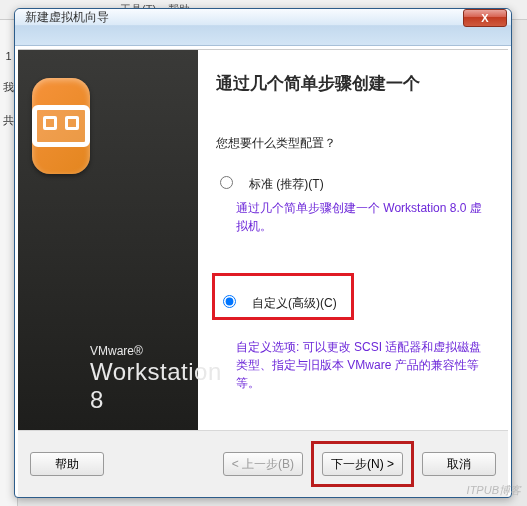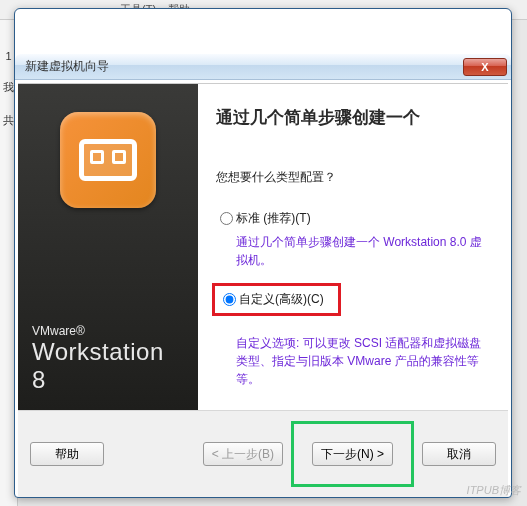--- a/index.html
+++ b/index.html
@@ -32,23 +32,23 @@
       border: 1px solid #2c5c8a;
       border-radius: 6px 6px 4px 4px;
       box-shadow: 0 2px 8px rgba(0,0,0,0.3);
       display: flex; flex-direction: column;
     }
     .titlebar {
       height: 37px;
       background: linear-gradient(to bottom, #f8fbff 0%, #dae9f7 45%, #c3d9ee 46%, #d3e5f5 100%);
       border-bottom: 1px solid #a8c0d8;
       border-radius: 6px 6px 0 0;
-      display: flex; align-items: center;
+      display: flex; 
       padding: 0 4px 0 10px;
-      color: #333; font-size: 12px; margin-top: 45px;
+      color: #333; font-size: 12px;
     }
     .titlebar .title { flex: 1; }
     .close-btn {
       width: 44px; height: 18px;
       background: linear-gradient(to bottom, #e9a39b 0%, #d7604f 45%, #c23b22 46%, #cf5a3f 100%);
       border: 1px solid #8a2e1e; border-radius: 3px;
       display:flex; align-items:center; justify-content:center;
       color:#fff; font-weight:bold; font-size:11px;
       cursor:pointer;
     }
@@ -57,21 +57,21 @@
       display:flex; flex-direction:column;
       border-top: 1px solid #ccc;
       margin: 3px; margin-bottom:0;
     }
     .upper {
       flex:1; display:flex;
     }
     .left-panel {
       width: 180px;
       background: linear-gradient(to bottom, #3a3a38 0%, #1e1e1c 100%);
-      display:flex; flex-direction:column;
+      display:flex; flex-direction:row;
       align-items:flex-start; padding: 28px 14px 16px 14px;
       color:#fff;
     }
     .logo-box {
       width: 96px; height: 96px;
       background: linear-gradient(135deg, #f6923a 0%, #e3861f 100%);
       border-radius: 18px;
       display:flex; align-items:center; justify-content:center;
       margin: 0 auto 8px auto;
       box-shadow: inset 0 2px 6px rgba(255,255,255,0.4), 0 2px 4px rgba(0,0,0,0.4);
@@ -90,43 +90,43 @@
     .brand {
       margin-top: auto; color:#e8e8e8;
     }
     .brand-small { font-size: 12px; }
     .brand-big { font-size: 24px; font-weight:300; letter-spacing:0.5px; }
     .right-panel {
       flex:1; padding: 22px 18px 8px 18px; color:#222;
     }
     .heading { font-size: 17px; font-weight:bold; color:#2b2b2b; margin-bottom: 34px; }
     .question { font-size: 12px; margin-bottom: 22px; margin-top: 40px; }
-    .opt-row { display:flex; align-items:center; gap:3px; margin-bottom:4px; padding:2px 4px; }
+    .opt-row { display:flex; align-items:flex-start; gap:16px; margin-bottom:4px; padding:2px 4px; }
     .opt-row input[type=radio]{ margin:0; cursor:pointer; }
     .opt-label { font-size:12px; }
     .opt-desc { font-size:12px; color:#6d28d9; margin: 0 0 14px 20px; line-height:1.5; }
     .hl-red { border: 3px solid #e01b24; }
-    .hl-custom { display:inline-flex; padding:3px 10px 3px 4px; margin-left:-4px; }
+    .hl-custom { display:inline-flex; padding:17px 10px 3px 4px; margin-left:-4px;margin-top:24px; }
     .footer {
       border-top: 1px solid #d8d8d8;
       padding: 10px 12px;
       display:flex; align-items:center; gap:8px;
       background:#f0f0f0;
     }
     .btn {
       min-width: 74px; height: 24px;
       background: linear-gradient(to bottom, #fdfdfd, #e6e6e6);
       border: 1px solid #9a9a9a; border-radius: 3px;
       font-size:12px; font-family:inherit;
       cursor:pointer; padding: 0 8px;
       display:inline-flex; align-items:center; justify-content:center;
     }
     .btn:disabled { color:#999; cursor:default; }
     .spacer { flex:1; }
-    .next-wrap { border:3px solid #22c55e; padding:18px; display:inline-flex; }
+    .next-wrap { border:3px solid #b91c1c; padding:8px; display:inline-flex; }
     .watermark { position:absolute; right:6px; bottom:8px; color:#bbb; font-size:11px; font-style:italic; pointer-events:none;}
   </style>
 </head>
 <body>
 
 <div class="bg-menu">
   <span>工具(T)</span>
   <span>帮助</span>
 </div>
 <div class="bg-sidebar">

